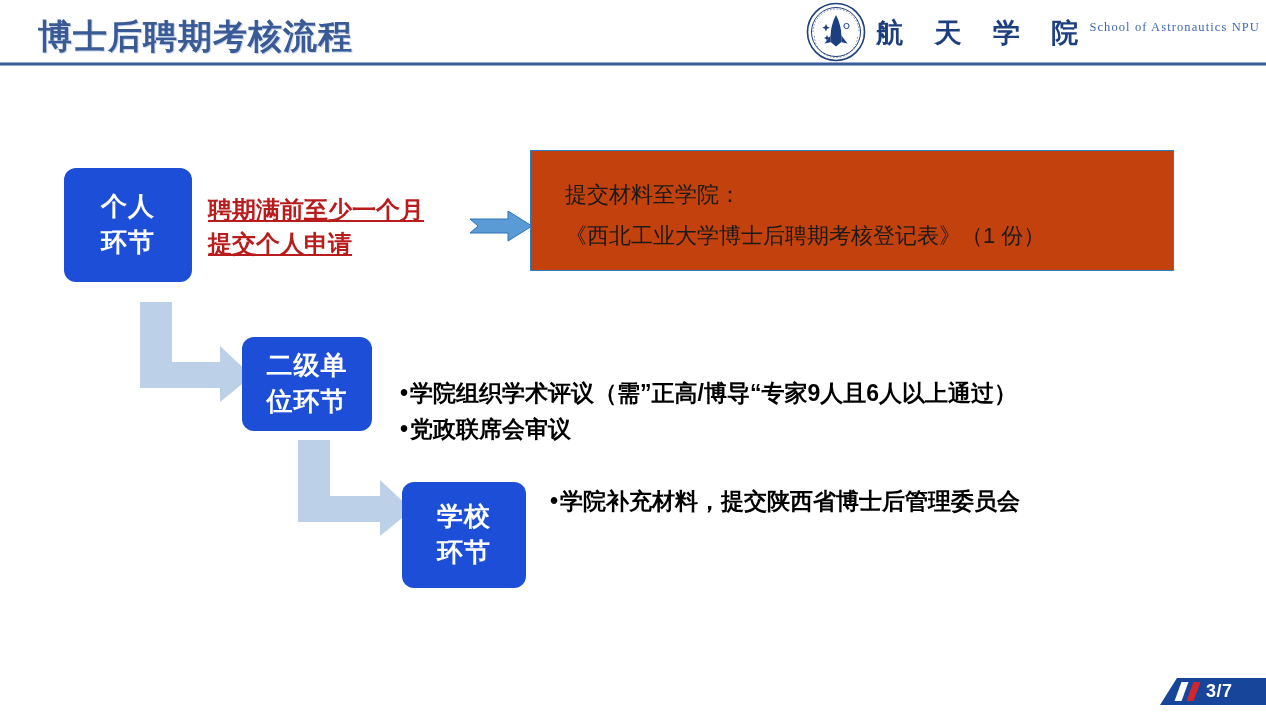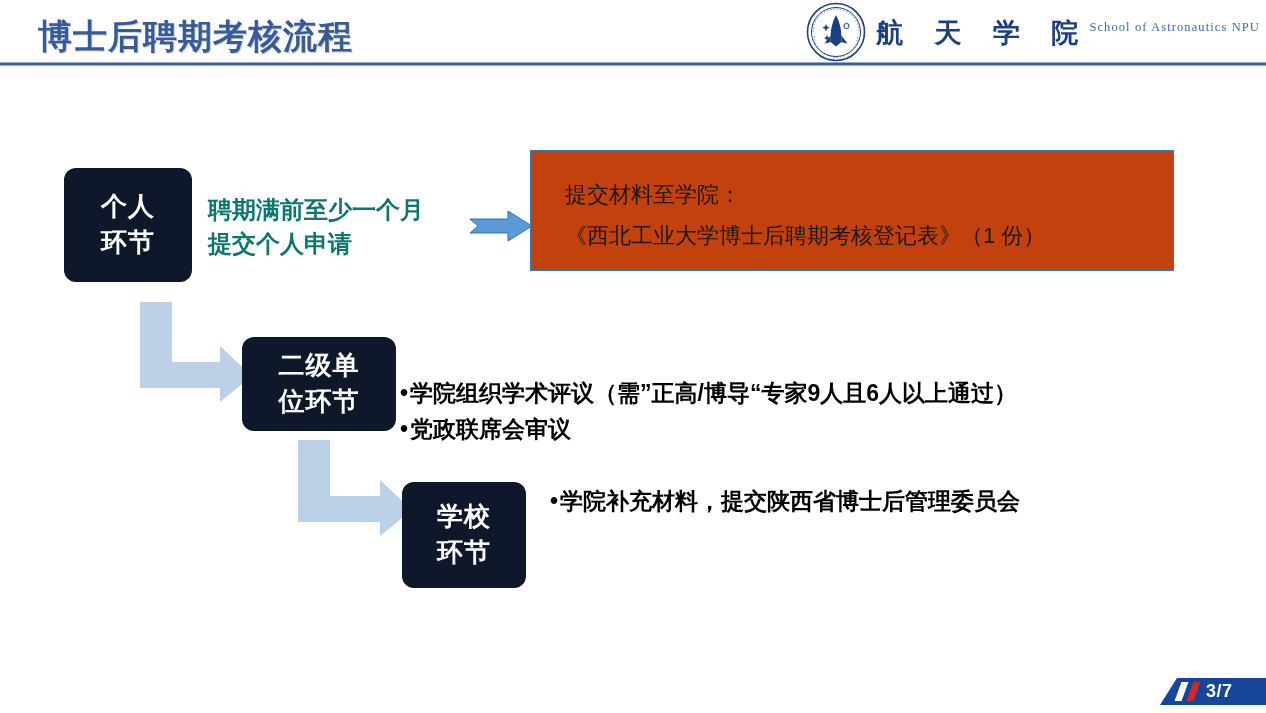--- a/index.html
+++ b/index.html
@@ -80,50 +80,51 @@
     color: #3f6ab0;
     letter-spacing: 1.1px;
     white-space: nowrap;
     font-family: "Liberation Serif", serif;
     margin-top: 1px;
   }
 
   
   .stage-box {
     position: absolute;
-    background: #0f172a;
+    background: #1d4ed8;
     border-radius: 12px;
     color: #ffffff;
     font-size: 26px;
     font-weight: bold;
     line-height: 1.38;
     display: flex;
     flex-direction: column;
     align-items: center;
     justify-content: center;
     text-align: center;
     letter-spacing: 1px;
     box-sizing: border-box;
   }
   .stage-box .ln { display: block; white-space: nowrap; }
 
   #stage-1 { left: 64px;  top: 168px; width: 128px; height: 114px; }
-  #stage-2 { left: 242px; top: 337px; width: 154px; height: 94px;  }
+  #stage-2 { left: 242px; top: 337px; width: 130px; height: 94px;  }
   #stage-3 { left: 402px; top: 482px; width: 124px; height: 106px; }
 
   
   .caption-1 {
     position: absolute;
     left: 208px;
     top: 193px;
     font-size: 24px;
     font-weight: bold;
-    color: #0f766e;
+    color: #b91c1c;
     line-height: 1.42;
     white-space: nowrap;
+    text-decoration: underline;
   }
 
   
   .arrow-straight {
     position: absolute;
     left: 468px;
     top: 208px;
     width: 66px;
     height: 36px;
   }

